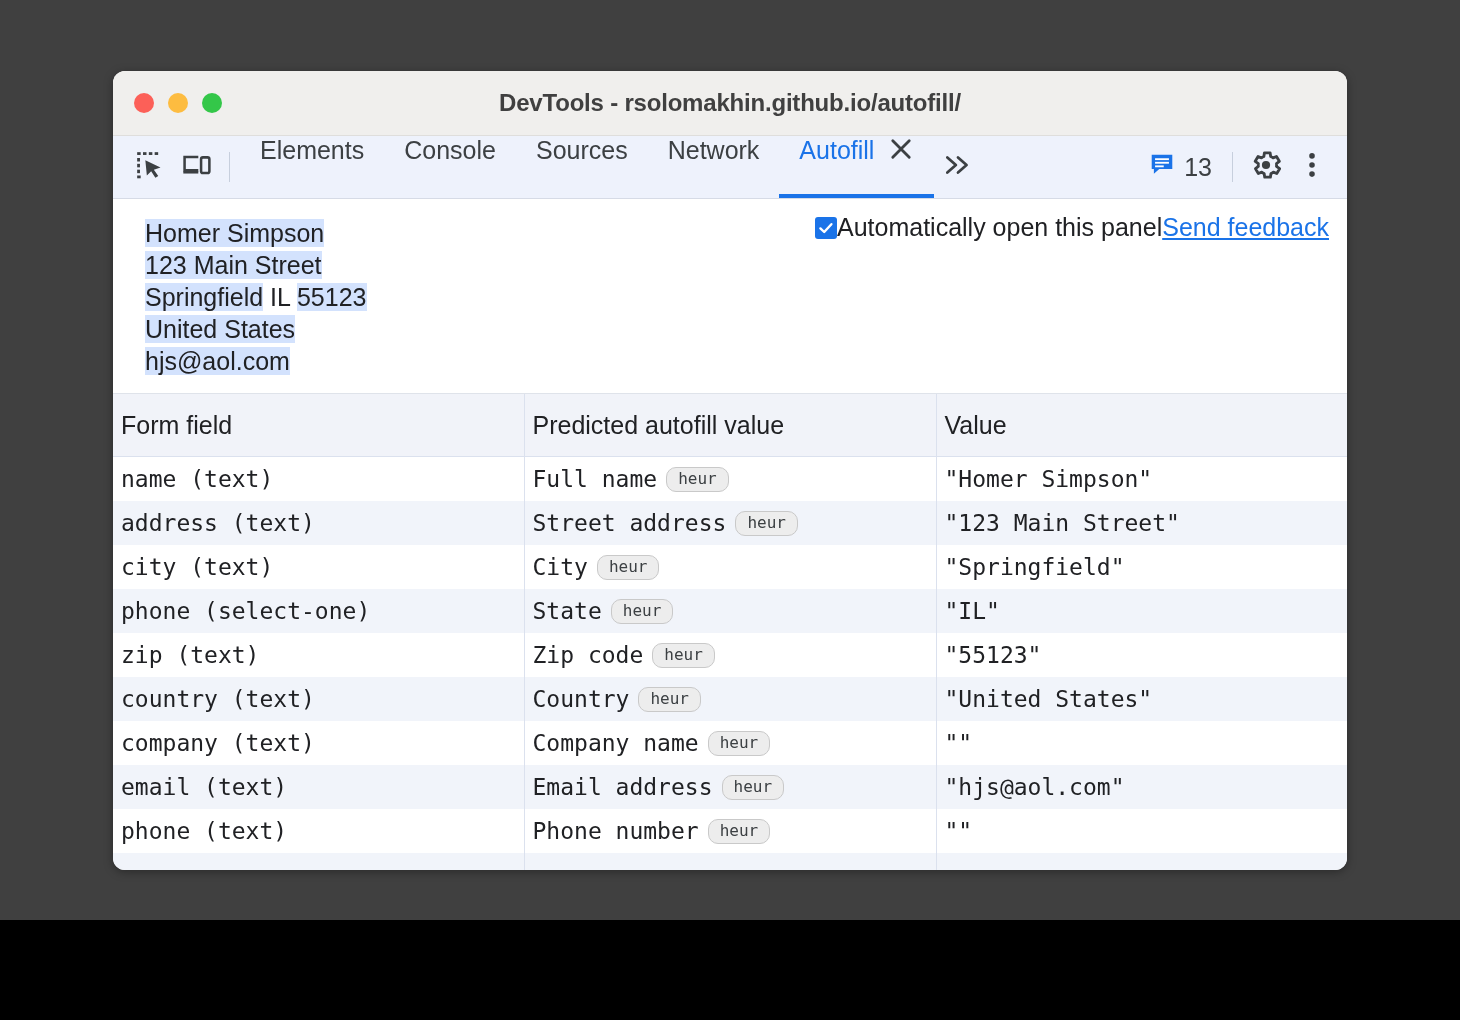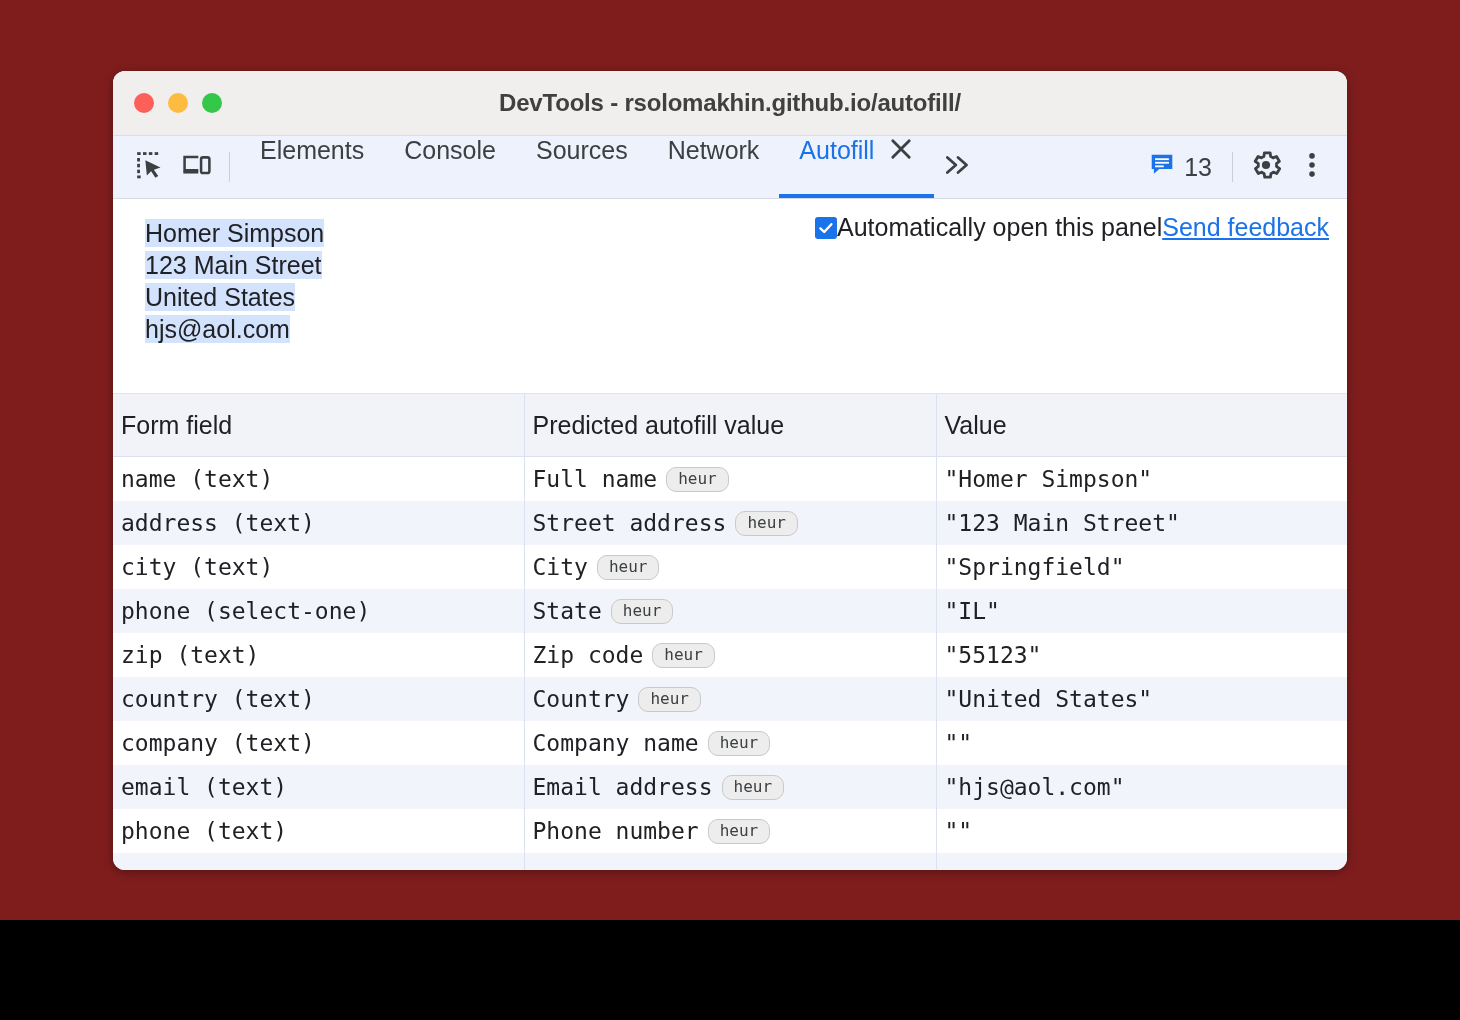--- a/index.html
+++ b/index.html
@@ -9,21 +9,21 @@
     width: 1460px;
     height: 1020px;
     overflow: hidden;
     font-family: "Liberation Sans", sans-serif;
   }
 
   #stage {
     position: relative;
     width: 1460px;
     height: 920px;
-    background: #7f1d1d;
+    background: #404040;
   }
 
   
   .window {
     position: absolute;
     left: 113px;
     top: 71px;
     width: 1234px;
     height: 799px;
     background: #ffffff;
@@ -350,20 +350,21 @@
           </svg>
         </span>
       </div>
     </div>
 
     <div class="panel-top">
 
       <div class="address-block">
         <div class="ln"><span class="hl">Homer Simpson</span></div>
         <div class="ln"><span class="hl">123 Main Street</span></div>
+        <div class="ln"><span class="hl">Springfield</span><span> </span><span>IL</span><span> </span><span class="hl">55123</span></div>
         <div class="ln"><span class="hl">United States</span></div>
         <div class="ln"><span class="hl">hjs@aol.com</span></div>
       </div>
 
       <div class="panel-controls">
         <span class="checkbox">
           <svg width="16" height="16" viewBox="0 0 16 16">
             <path d="M2.4 8.4 L6.2 12 L13.4 4.2" fill="none" stroke="#ffffff" stroke-width="2.4" stroke-linecap="round" stroke-linejoin="round"></path>
           </svg>
         </span>

